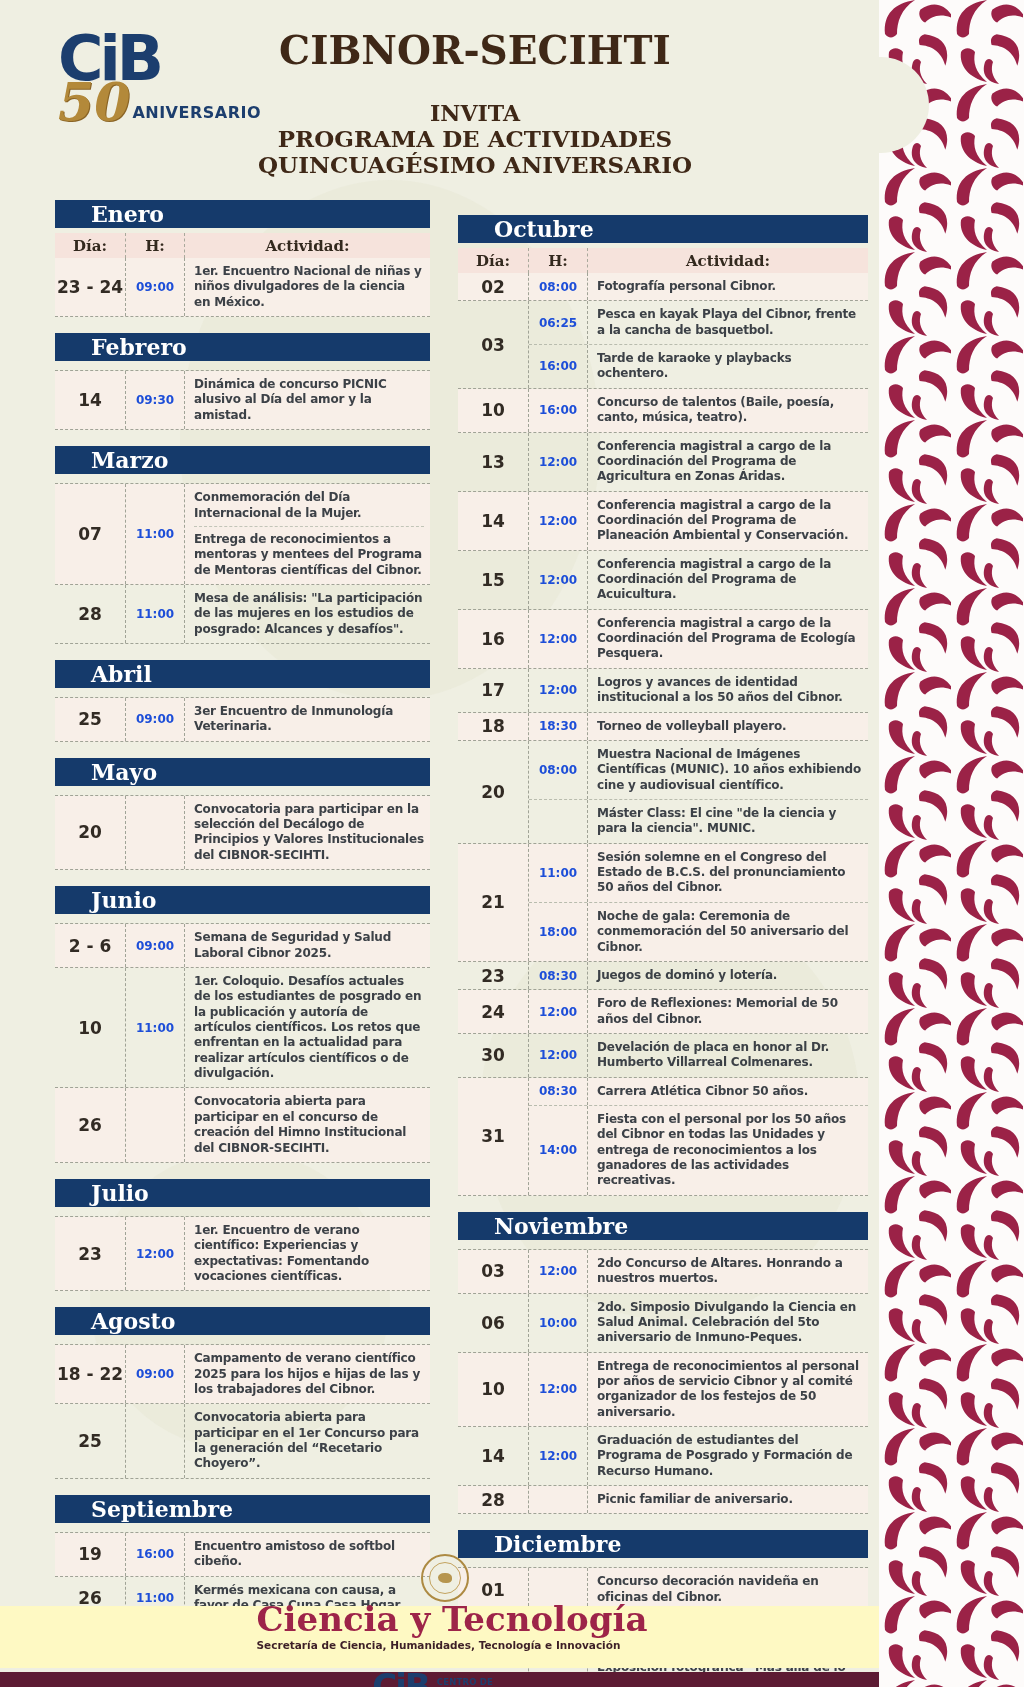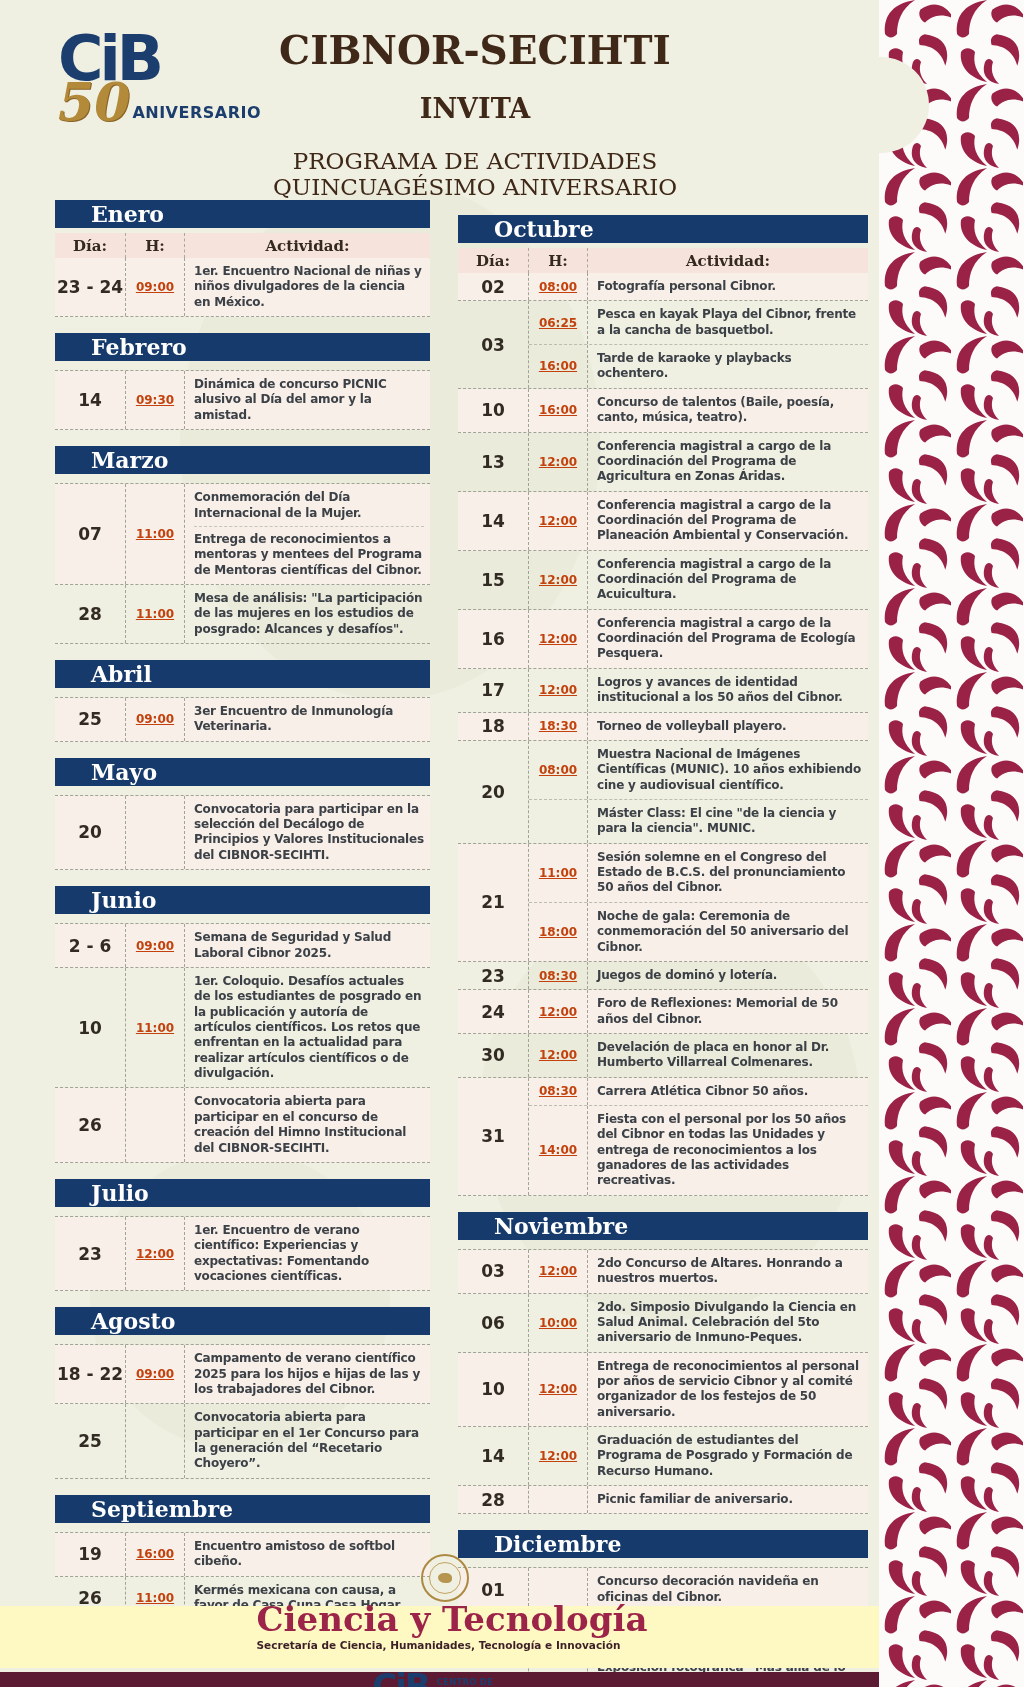--- a/index.html
+++ b/index.html
@@ -19,22 +19,22 @@
   .logo{position:absolute;left:58px;top:28px;width:200px;z-index:2;}
   .cib-big{font-weight:bold;font-size:62px;line-height:1;color:#1c3e6e;letter-spacing:-4px;font-family:"DejaVu Sans",sans-serif;}
   .logo-bottom{display:flex;align-items:flex-end;margin-top:-14px;}
   .fifty{font-family:"DejaVu Serif","Liberation Serif",serif;font-style:italic;font-weight:bold;
          font-size:52px;line-height:1;color:#b3893a;text-shadow:1px 1px 0 #8a6425;}
   .aniv{font-weight:bold;font-size:16px;color:#1c3e6e;letter-spacing:.5px;margin-left:2px;margin-bottom:6px;}
 
   .titles{position:absolute;left:250px;top:30px;width:450px;text-align:center;z-index:2;
           font-family:"DejaVu Serif","Liberation Serif",serif;color:#3f2817;}
   .main-title{font-size:39px;font-weight:bold;letter-spacing:0px;line-height:1.05;}
-  .invita{font-size:27px;font-weight:bold;margin-top:22px;}
-  .program{font-size:23px;font-weight:normal;line-height:1.15;margin-top:24px;}
+  .invita{font-size:22px;font-weight:bold;margin-top:29px;}
+  .program{font-size:23px;font-weight:bold;line-height:1.15;}
 
   
   .col{position:absolute;z-index:2;}
   .col-left{left:55px;top:200px;width:375px;}
   .col-right{left:458px;top:215px;width:410px;}
 
   .month{margin-bottom:16px;}
   .month-bar{background:#153a6b;height:28px;display:flex;align-items:center;}
   .month-bar span{color:#fff;font-family:"DejaVu Serif","Liberation Serif",serif;
                   font-weight:bold;font-size:22px;padding-left:36px;line-height:1;}
@@ -47,21 +47,21 @@
   .rows{display:flex;flex-direction:column;}
   .month:not(.has-header) .rows{margin-top:9px;border-top:1px dashed #a0a396;}
   .row{display:flex;border-bottom:1px dashed #a0a396;}
   .row.alt{background:#f8efe8;}
   .day-cell{width:70px;display:flex;align-items:center;justify-content:center;
             border-right:1px dashed #a0a396;font-weight:bold;font-size:17px;color:#322b24;text-align:center;}
   .cells{flex:1;display:flex;flex-direction:column;}
   .cell{display:flex;flex:1;}
   .cell + .cell{border-top:1px dashed #b9bcae;}
   .time-cell{width:58px;display:flex;align-items:center;justify-content:center;
-             border-right:1px dashed #a0a396;font-weight:bold;font-size:12px;color:#c2410c;text-decoration:underline;}
+             border-right:1px dashed #a0a396;font-weight:bold;font-size:12px;color:#1d4ed8;}
   .acts{flex:1;display:flex;flex-direction:column;justify-content:center;padding:6px 6px 6px 9px;}
   .act{font-size:12px;font-weight:bold;color:#3c4147;line-height:1.28;letter-spacing:-0.2px;}
   .act + .act{border-top:1px dashed #c2c5b8;margin-top:5px;padding-top:5px;}
 
   
   .footer{position:absolute;left:0;bottom:0;width:1024px;z-index:4;}
   .footer-band{background:#fef9c3;height:62px;display:flex;align-items:center;justify-content:center;padding-right:120px;flex-direction:column;}
   .seal{width:44px;height:44px;border-radius:50%;border:2px solid #ad8a42;margin-right:14px;
         display:flex;align-items:center;justify-content:center;flex:0 0 auto;}
   .seal-inner{width:30px;height:30px;border-radius:50%;border:1px solid #c3a35f;

